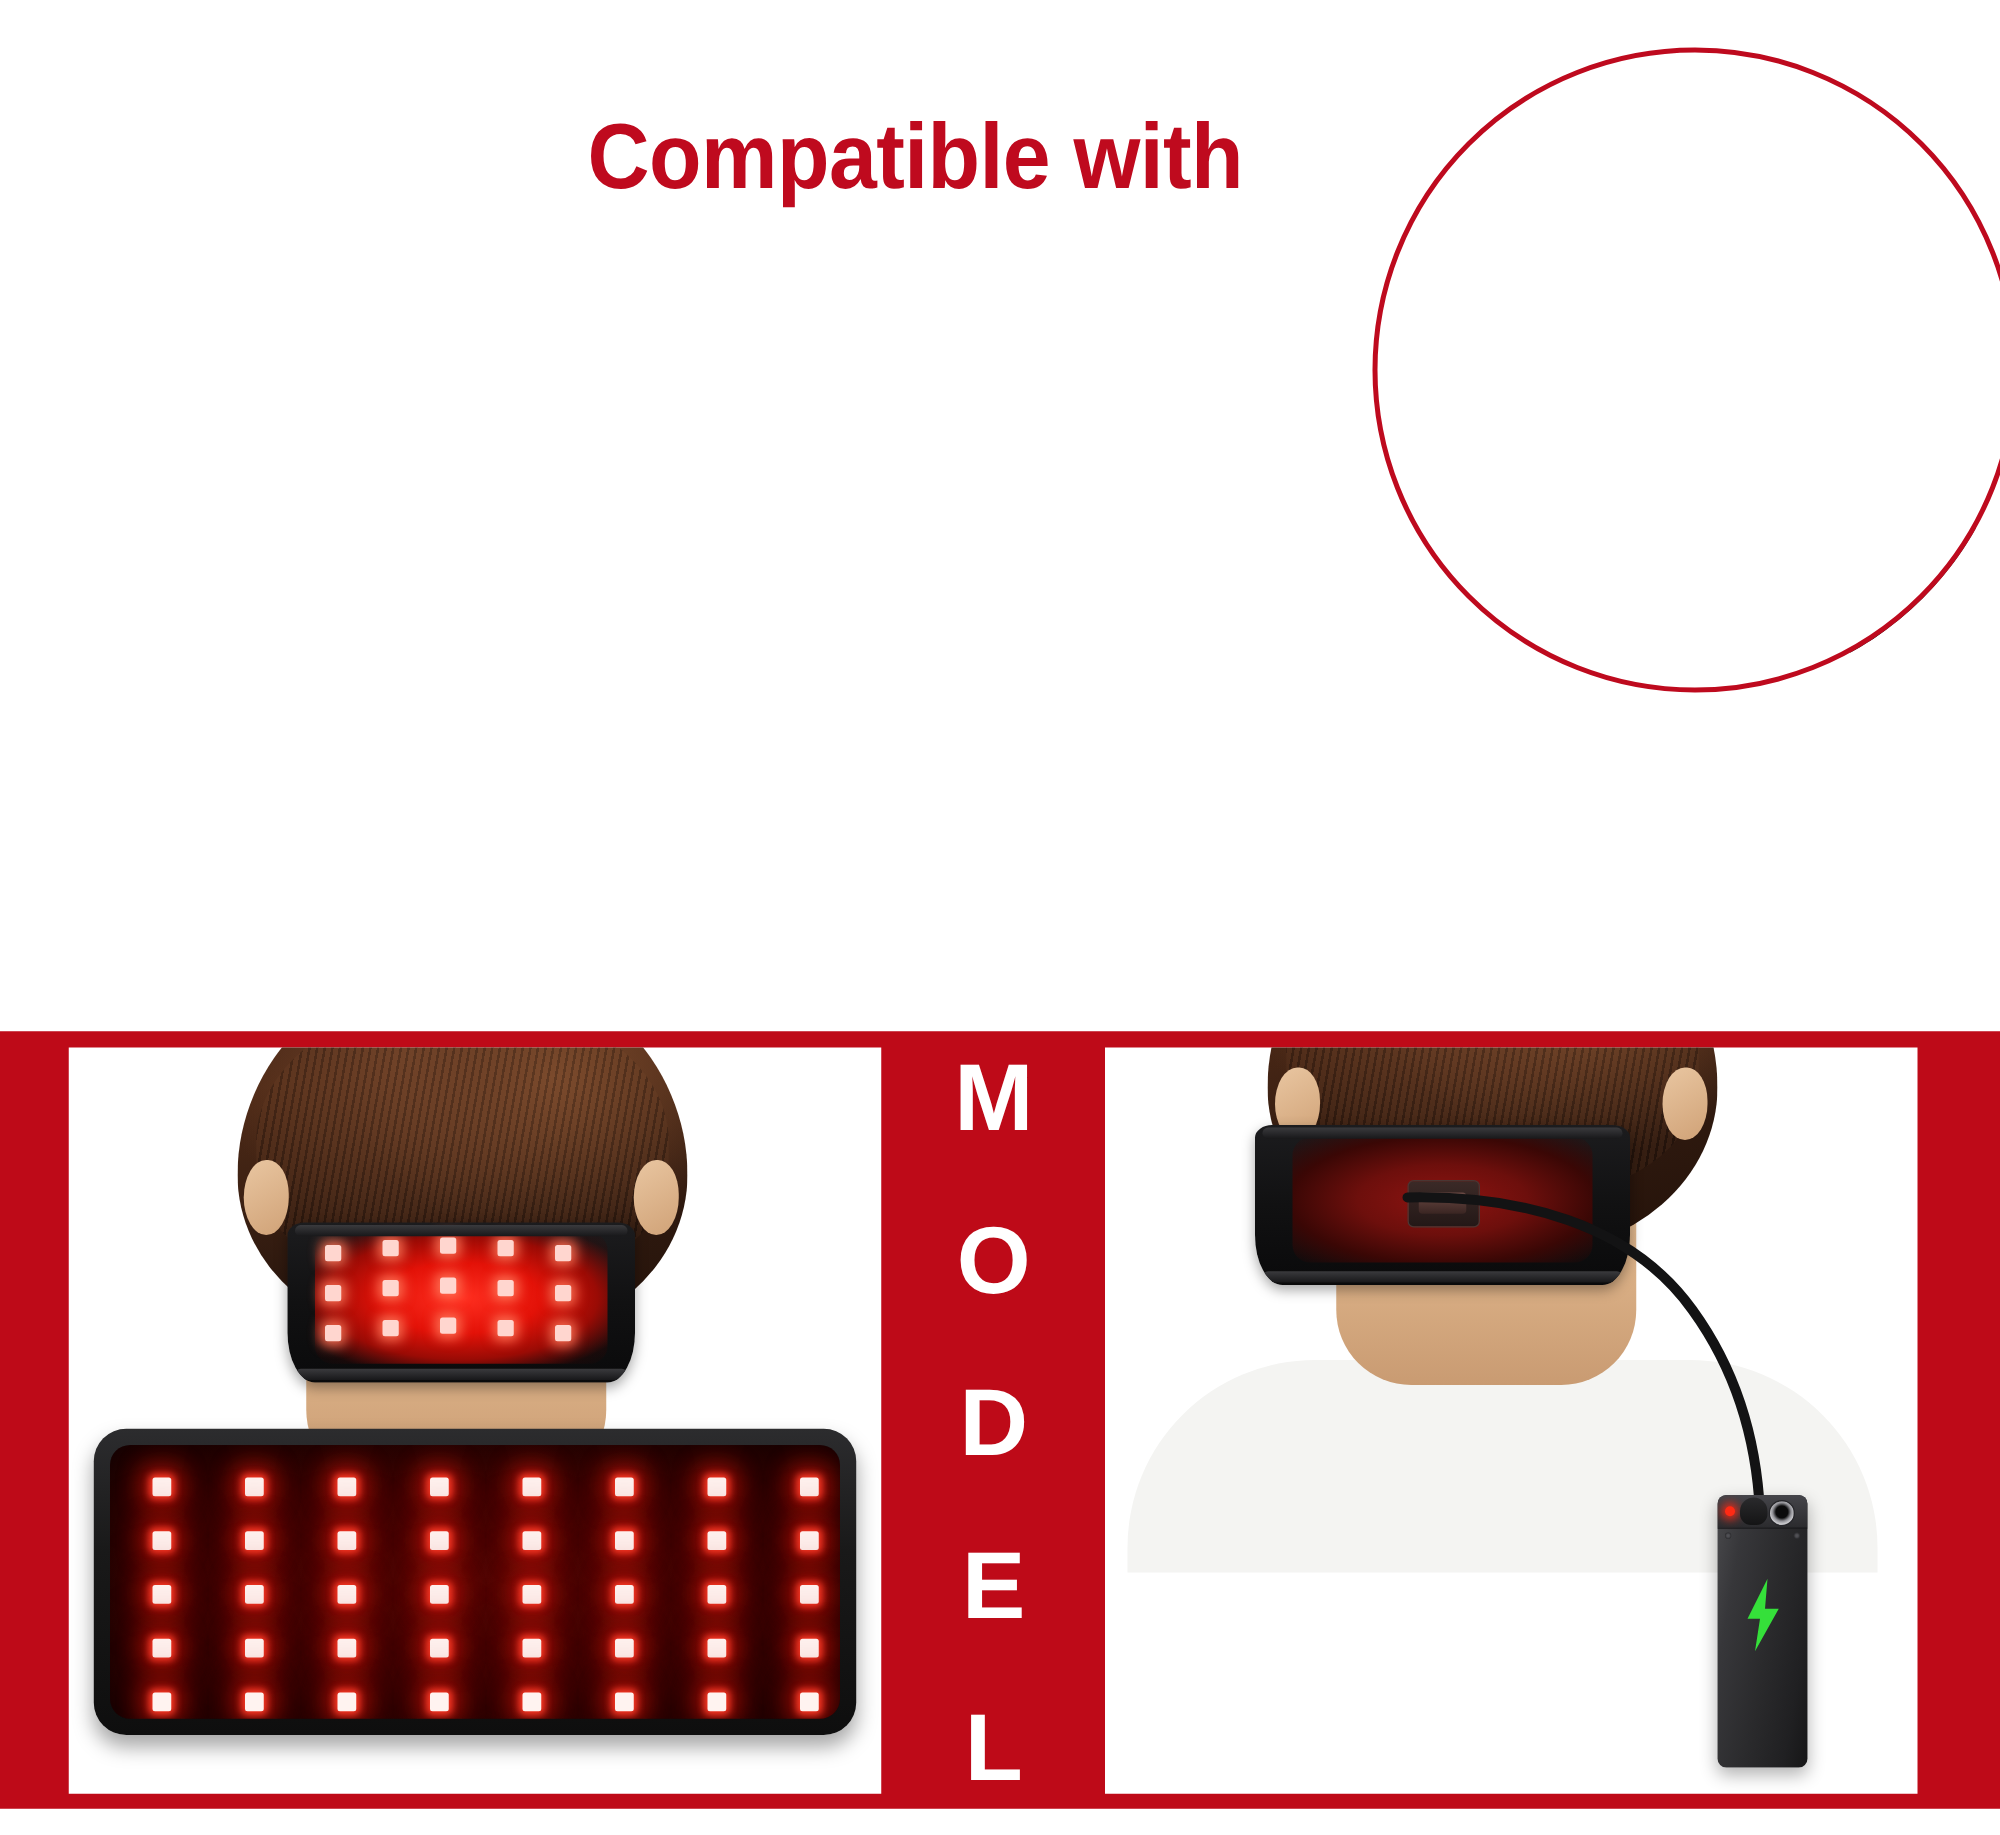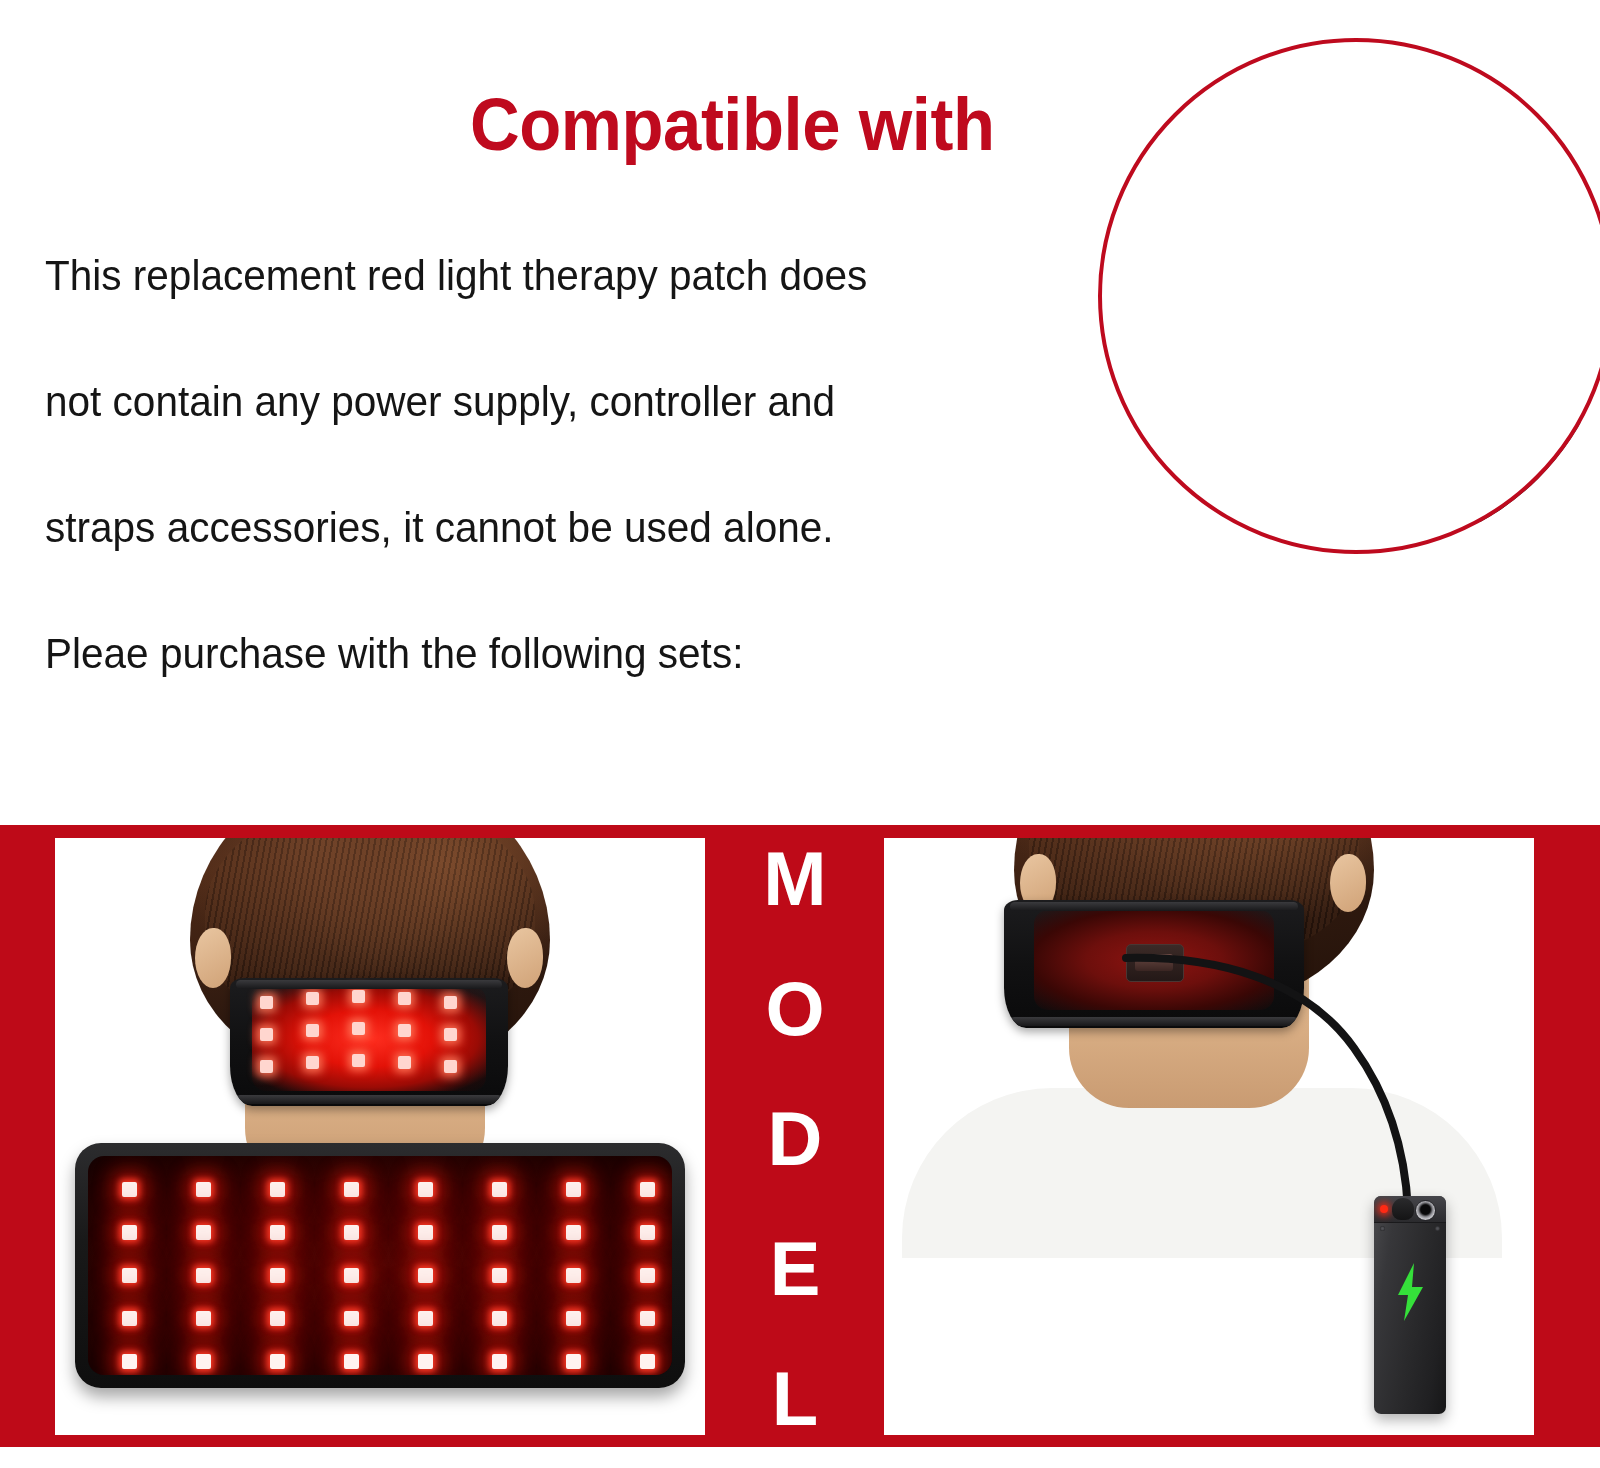--- a/index.html
+++ b/index.html
@@ -397,26 +397,20 @@
     box-shadow: inset 0 0 2px #000;
   }
 </style>
 </head>
 <body>
 
 <div id="top-section">
 
   <div id="headline">Compatible with</div>
 
-  <div id="body-copy">
-    <div class="body-line">This replacement red light therapy patch does</div>
-    <div class="body-line">not contain any power supply, controller and</div>
-    <div class="body-line">straps accessories, it cannot be used alone.</div>
-    <div class="body-line">Pleae purchase with the following sets:</div>
-  </div>
 
   <div id="connector-figure">
     <div id="connector-clip">
       <div id="dc-plug">
         <div class="plug-grip">
           <div class="ridge ridge-g" style="left:18px;"></div>
           <div class="ridge ridge-g" style="left:42px;"></div>
           <div class="ridge ridge-g" style="left:66px;"></div>
           <div class="ridge ridge-g" style="left:90px;"></div>
           <div class="ridge ridge-g" style="left:114px;"></div>

